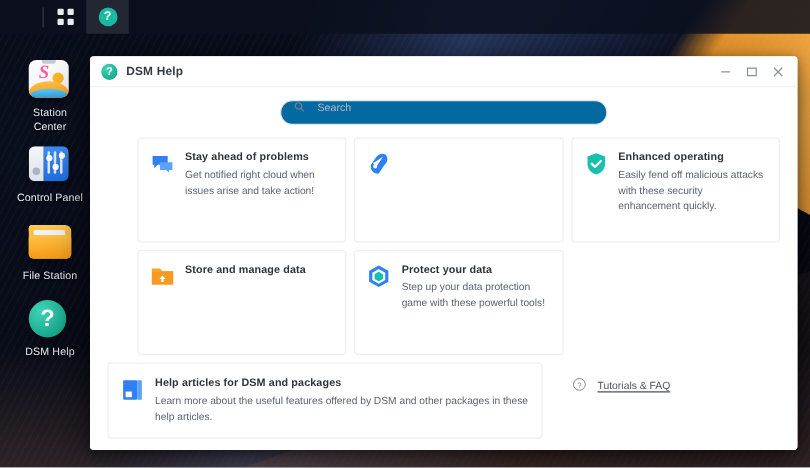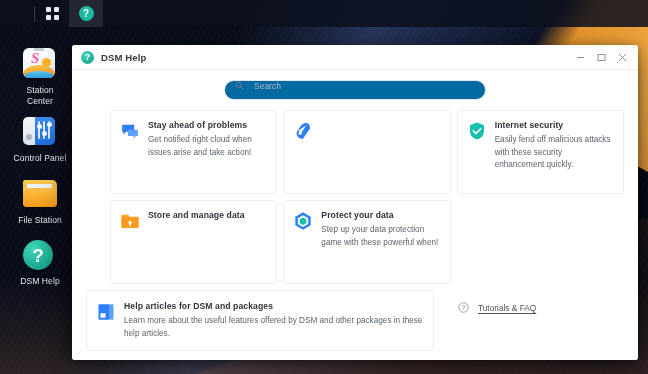--- a/index.html
+++ b/index.html
@@ -429,21 +429,21 @@
         </div>
 
         <div class="card">
           <div class="cicon">
             <svg width="20" height="20" viewBox="0 0 24 24">
               <path d="M12 1.8 3.6 5v7.1c0 5.3 3.6 9.1 8.4 10.1 4.8-1 8.4-4.8 8.4-10.1V5z" fill="#17bfae"></path>
               <path d="M7.6 11.9 10.8 15l5.6-5.7" fill="none" stroke="#ffffff" stroke-width="2.1" stroke-linecap="round" stroke-linejoin="round"></path>
             </svg>
           </div>
           <div class="ctext">
-            <h3>Internet security</h3>
+            <h3>Enhanced operating</h3>
             <p>Easily fend off malicious attacks with these security enhancement quickly.</p>
           </div>
         </div>
 
         <div class="card">
           <div class="cicon">
             <svg width="20" height="20" viewBox="0 0 24 24">
               <path d="M1.8 4.5h7.8l2 2.4h10.6V20H1.8z" fill="#f5a623"></path>
               <rect x="1.8" y="7.8" width="20.4" height="12.2" rx="1" fill="#f79a1f"></rect>
               <path d="M12 11.3 15 14.6h-1.9v3h-2.2v-3H9z" fill="#ffffff"></path>
@@ -458,21 +458,21 @@
         <div class="card">
           <div class="cicon">
             <svg width="20" height="20" viewBox="0 0 24 24">
               <path d="M12 1.6 21.2 6.8v10.4L12 22.4 2.8 17.2V6.8z" fill="#2f80f7"></path>
               <path d="M12 5.1 18.2 8.6v7L12 19.1 5.8 15.6v-7z" fill="#ffffff"></path>
               <path d="M12 7.7l4 2.3v4.6l-4 2.3-4-2.3V10z" fill="#17bfae"></path>
             </svg>
           </div>
           <div class="ctext">
             <h3>Protect your data</h3>
-            <p>Step up your data protection game with these powerful when!</p>
+            <p>Step up your data protection game with these powerful tools!</p>
           </div>
         </div>
 
       </div>
 
       <div class="bottom-row">
         <div class="card wide">
           <div class="cicon">
             <svg width="20" height="20" viewBox="0 0 24 24">
               <rect x="3" y="2.6" width="13.5" height="18.8" rx="1" fill="#2f80f7"></rect>

